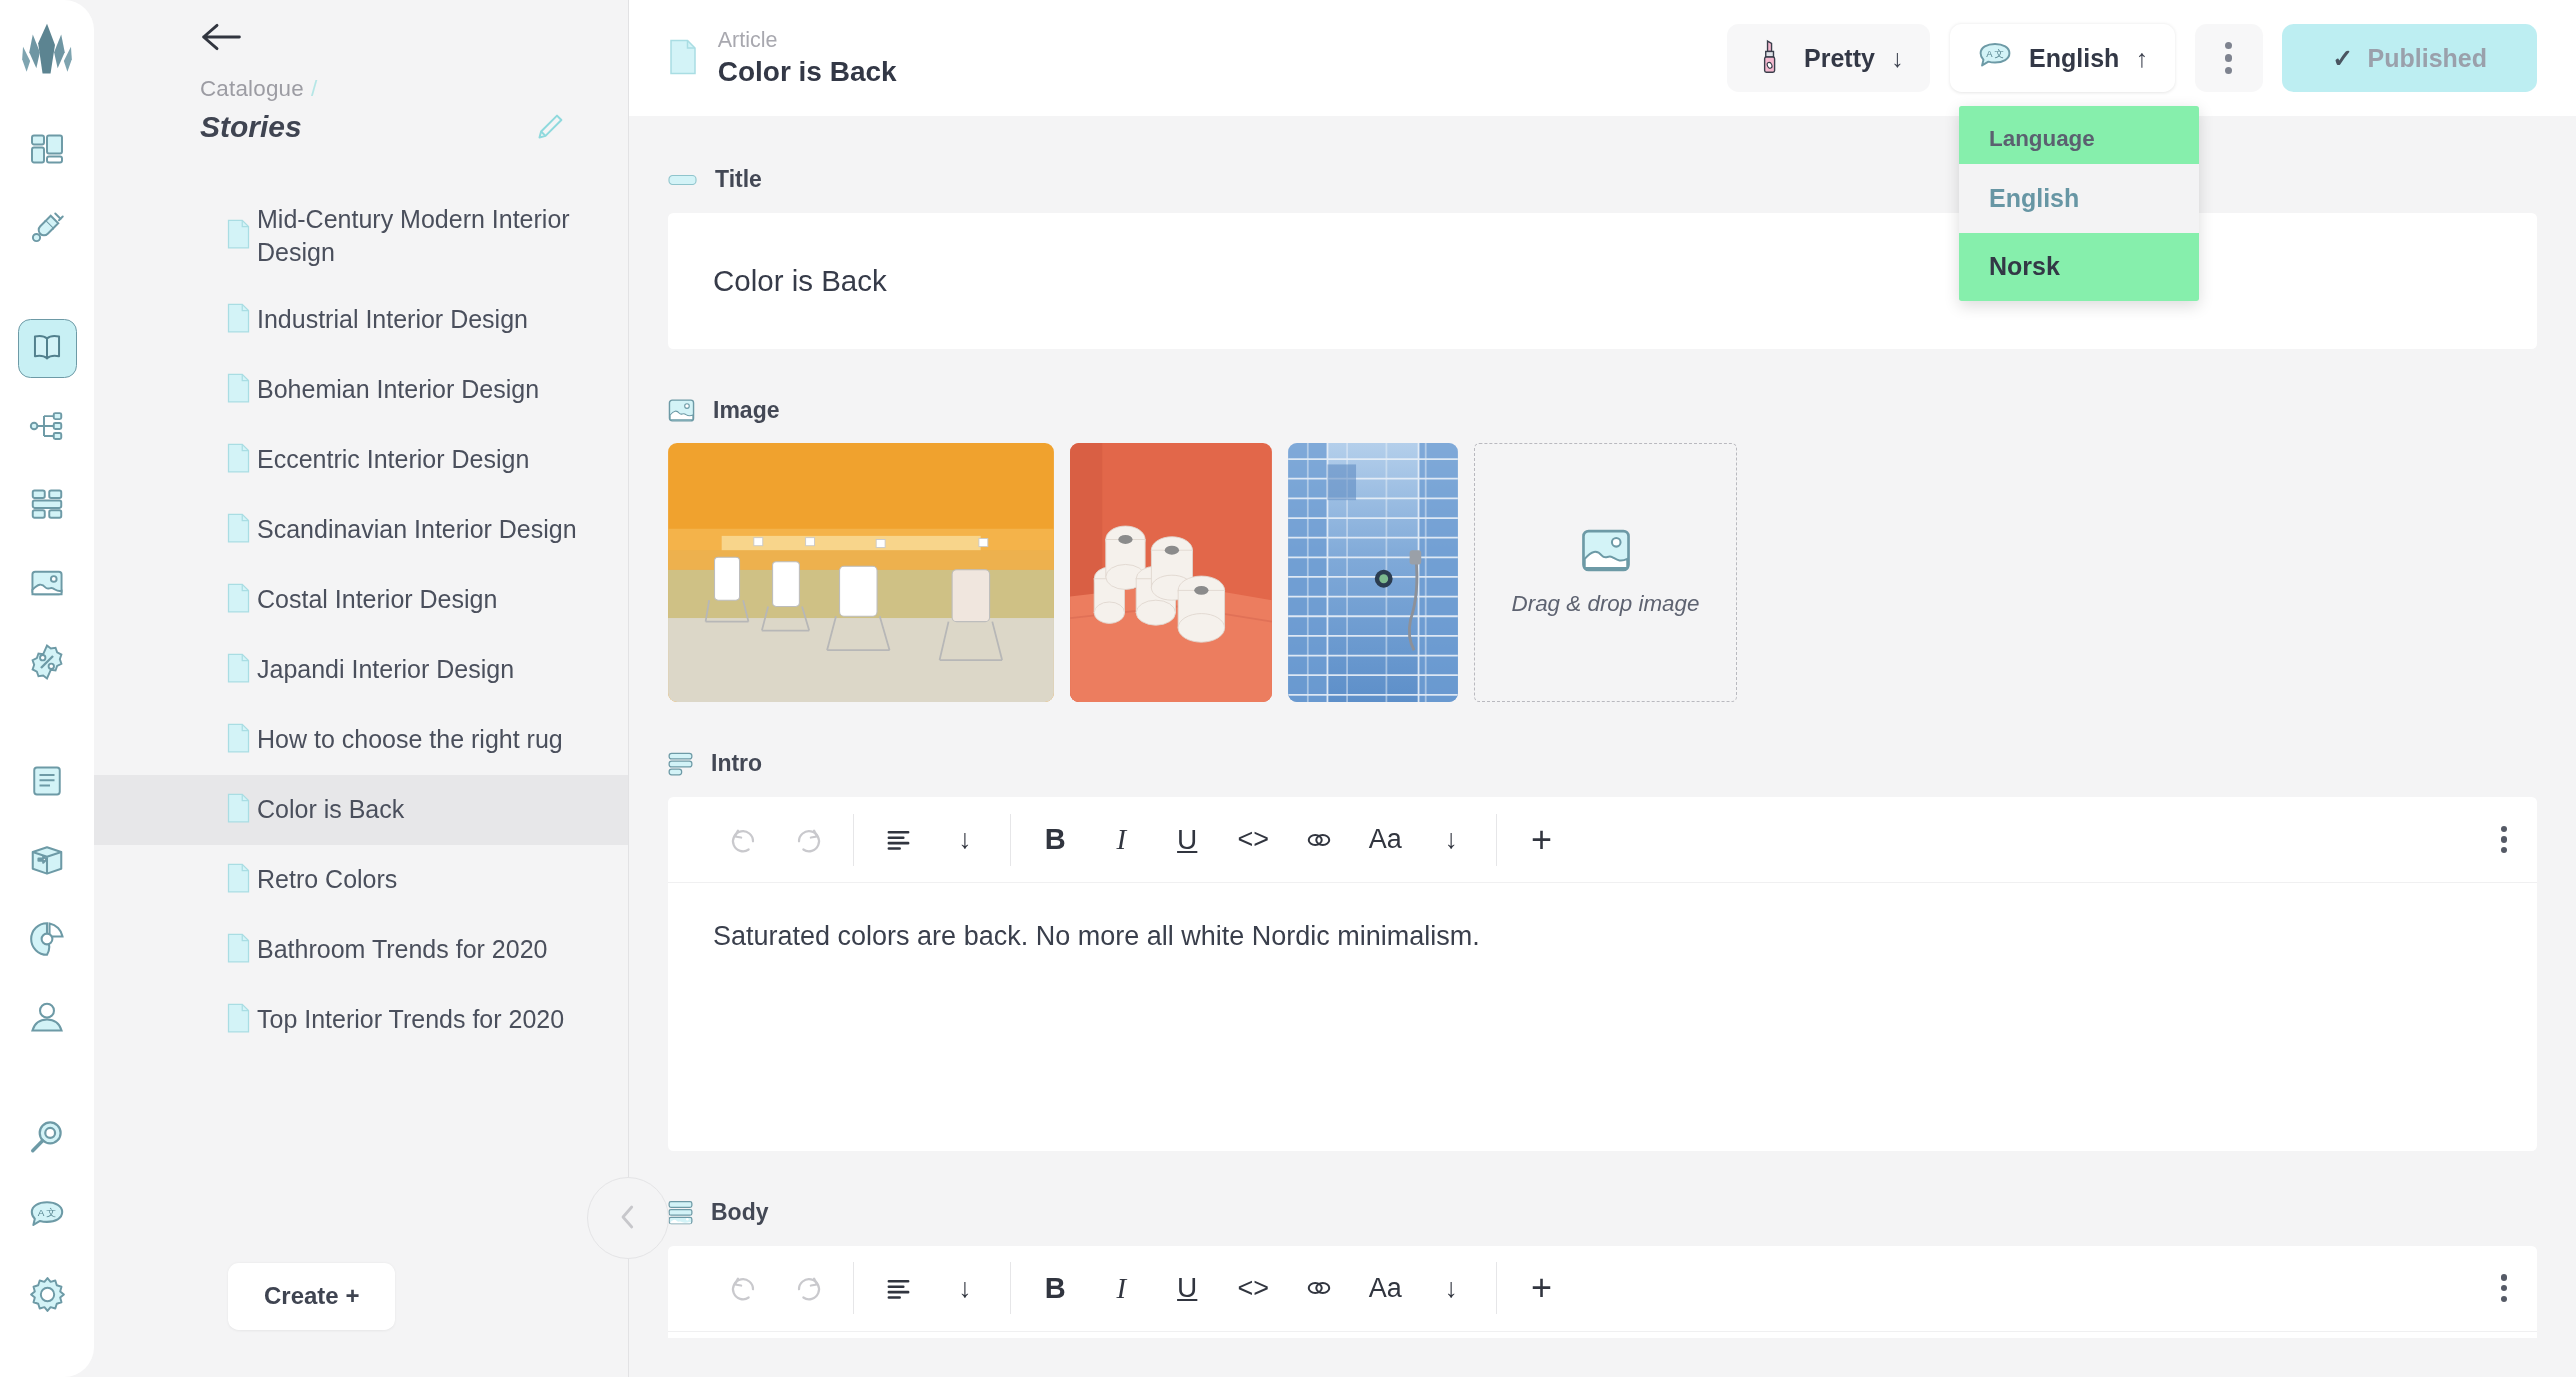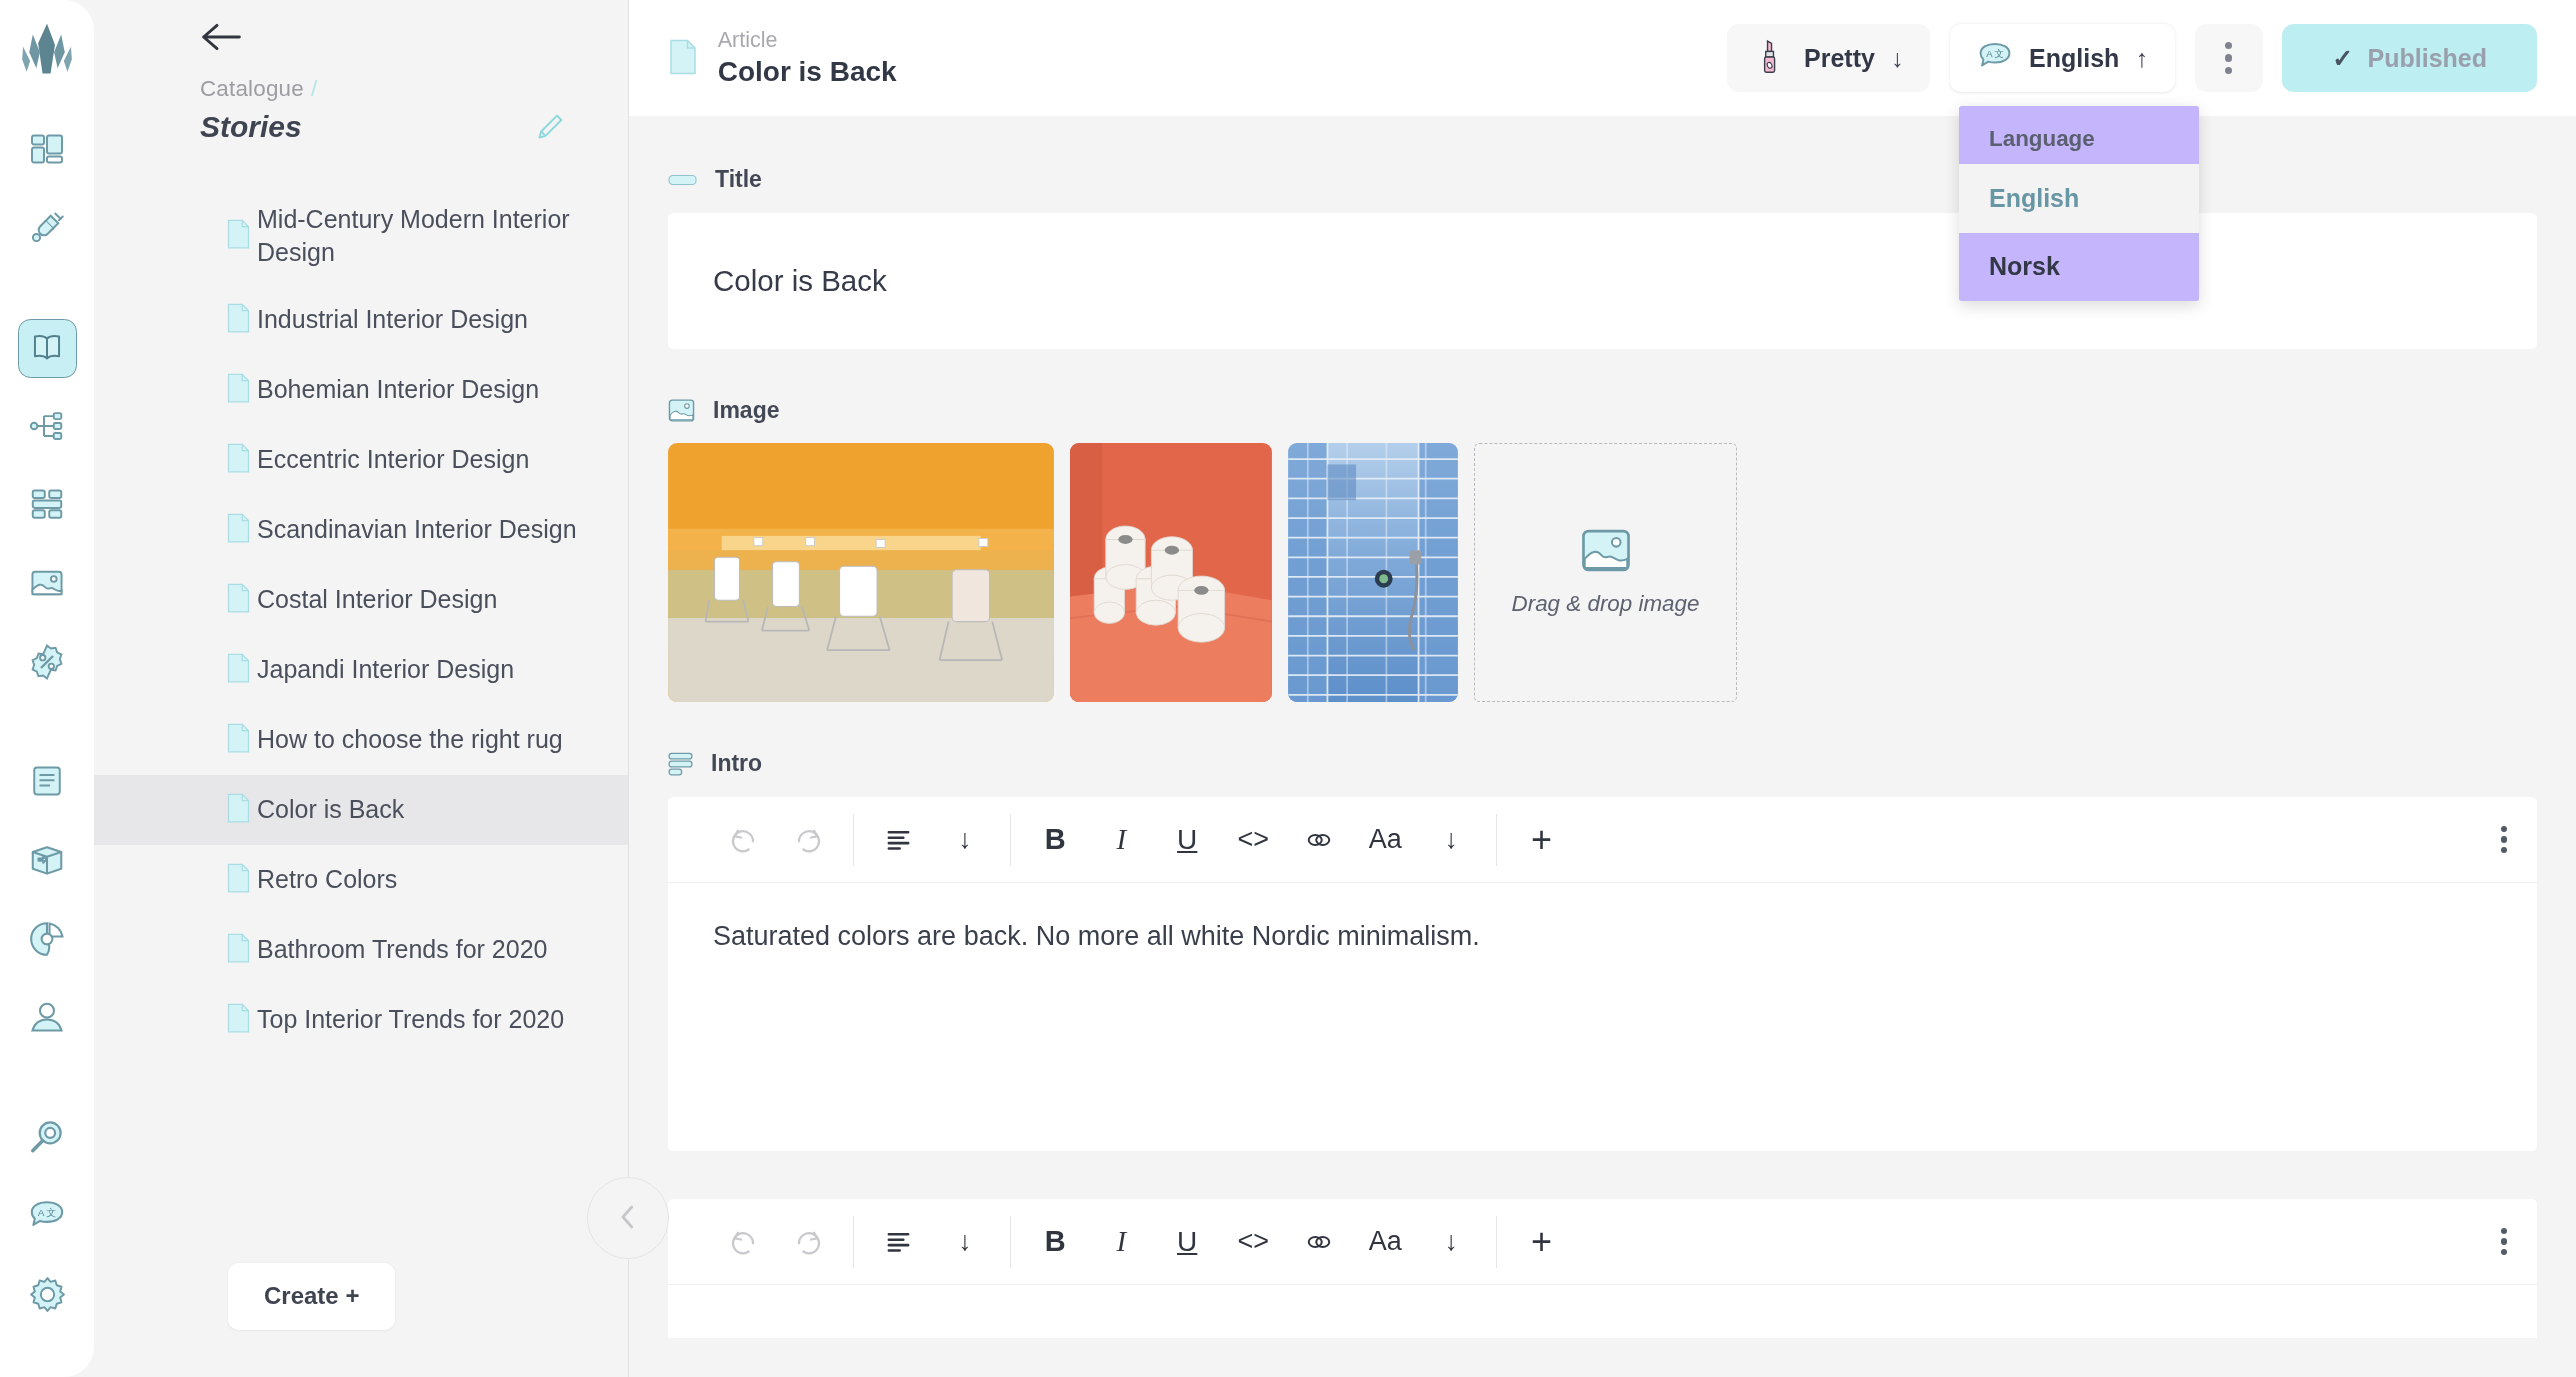--- a/index.html
+++ b/index.html
@@ -104,21 +104,21 @@
     background: #bdeef2; border: none; cursor: pointer;
     display: flex; align-items: center; gap: 14.3px;
     font-size: 25px; font-weight: bold; color: #9aa0ab;
     font-family: "Liberation Sans", sans-serif;
   }
   .published .chk { color: #4a5561; }
 
   
   .lang-menu {
     position: absolute; top: 106px; right: 377px; width: 240px;
-    background: #c4b5fd; box-shadow: 0 4.5px 16px rgba(0,0,0,.14);
+    background: #86efac; box-shadow: 0 4.5px 16px rgba(0,0,0,.14);
     z-index: 20; border-radius: 2.7px; overflow: hidden;
   }
   .lang-head { padding: 19.7px 30px 12.5px; font-size: 22.4px; font-weight: bold; color: #5b6070; }
   .lang-opt { padding: 19.7px 30px; font-size: 25px; font-weight: bold; cursor: pointer; }
   .lang-opt.sel { background: #f3f3f4; color: #6796a4; }
   .lang-opt.plain { color: #333846; }
 
   
   .canvas { padding: 50px 0 0 0; height: 1261px; overflow: hidden; }
   .field { padding-left: 39px; padding-right: 39px; }
@@ -745,20 +745,32 @@
               <i></i>
               <i></i>
               <i></i>
             </div>
           </div>
           <div class="editor-body">Saturated colors are back. No more all white Nordic minimalism.</div>
         </div>
       </div>
 
       <div class="field" style="margin-top:48px;">
+        <div class="field-label">
+          <span style="display:inline-flex">
+            <svg width="25" height="25" viewBox="0 0 22 22">
+              <rect x="1" y="1.5" width="20" height="5" rx="1.6" fill="#d3f3f7" stroke="#6d9aa6" stroke-width="1.1"></rect>
+              <rect x="1" y="8.4" width="20" height="5" rx="1.6" fill="#d3f3f7" stroke="#6d9aa6" stroke-width="1.1"></rect>
+              <rect x="1" y="15.3" width="20" height="5.4" rx="1.6" fill="#d3f3f7" stroke="#6d9aa6" stroke-width="1.1"></rect>
+              <circle cx="17" cy="17" r="1.1" fill="#fff"></circle>
+              <path d="M2 19.8 C4.5 17 6 16.6 7.8 18.5 C9 19.7 10 18.5 11.5 19.2 C13 19.9 14 20.4 20 19.3 L20 20.7 L2 20.7 Z" fill="#fff"></path>
+            </svg>
+          </span>
+          <span>Body</span>
+        </div>
 
         <div class="editor body-editor">
           <div class="toolbar">
             <div class="tb-grp">
               <div class="tb-btn dim">
                 <svg width="30" height="30" viewBox="0 0 24 24" fill="none" stroke="#c9c9cd" stroke-width="1.8" stroke-linecap="round">
                   <path d="M20 13 a8 8 0 1 0 -3.5 6.6"></path>
                     <path d="M8 4.5 L5.5 9.2 L10.5 10"></path>
                 </svg>
               </div>

